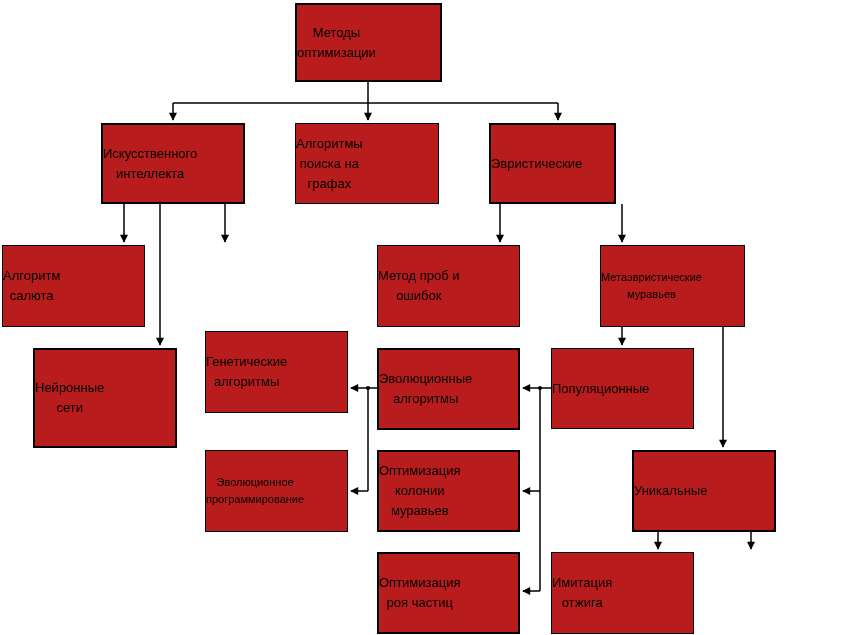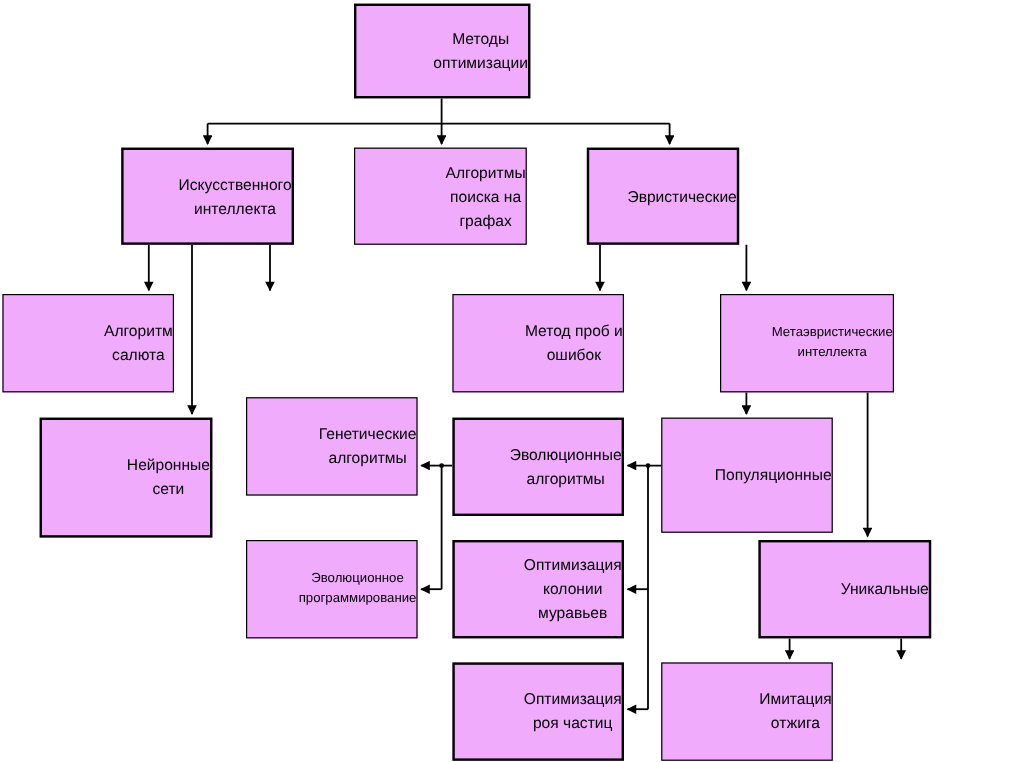--- a/index.html
+++ b/index.html
@@ -29,24 +29,24 @@
     fill: none;
   }
   #connectors circle {
     fill: #000000;
     stroke: none;
   }
   .node {
     position: absolute;
     box-sizing: border-box;
     border: 1px solid #000000;
-    background: #f0abfc;
+    background: #b91c1c;
     display: flex;
     align-items: center;
-    justify-content: flex-end;
+    justify-content: flex-start;
     text-align: center;
     white-space: pre-line;
     font-size: 13px;
     line-height: 20px;
   }
   .node.thick {
     border-width: 2px;
   }
   .node.small {
     font-size: 11px;
@@ -117,36 +117,36 @@
   <div class="node" style="left:2px;top:245px;width:143px;height:82px">
     <span>Алгоритм
 салюта</span>
   </div>
   <div class="node" style="left:377px;top:245px;width:143px;height:82px">
     <span>Метод проб и
 ошибок</span>
   </div>
   <div class="node small" style="left:600px;top:245px;width:145px;height:82px">
     <span>Метаэвристические
-интеллекта</span>
+муравьев</span>
   </div>
 
   <div class="node thick" style="left:33px;top:348px;width:144px;height:100px">
     <span>Нейронные
 сети</span>
   </div>
   <div class="node" style="left:205px;top:331px;width:143px;height:82px">
     <span>Генетические
 алгоритмы</span>
   </div>
   <div class="node thick" style="left:377px;top:348px;width:143px;height:82px">
     <span>Эволюционные
 алгоритмы</span>
   </div>
-  <div class="node" style="left:551px;top:348px;width:143px;height:96px">
+  <div class="node" style="left:551px;top:348px;width:143px;height:81px">
     <span>Популяционные</span>
   </div>
 
   <div class="node small" style="left:205px;top:450px;width:143px;height:82px">
     <span>Эволюционное
 программирование</span>
   </div>
   <div class="node thick" style="left:377px;top:450px;width:143px;height:82px">
     <span>Оптимизация
 колонии

